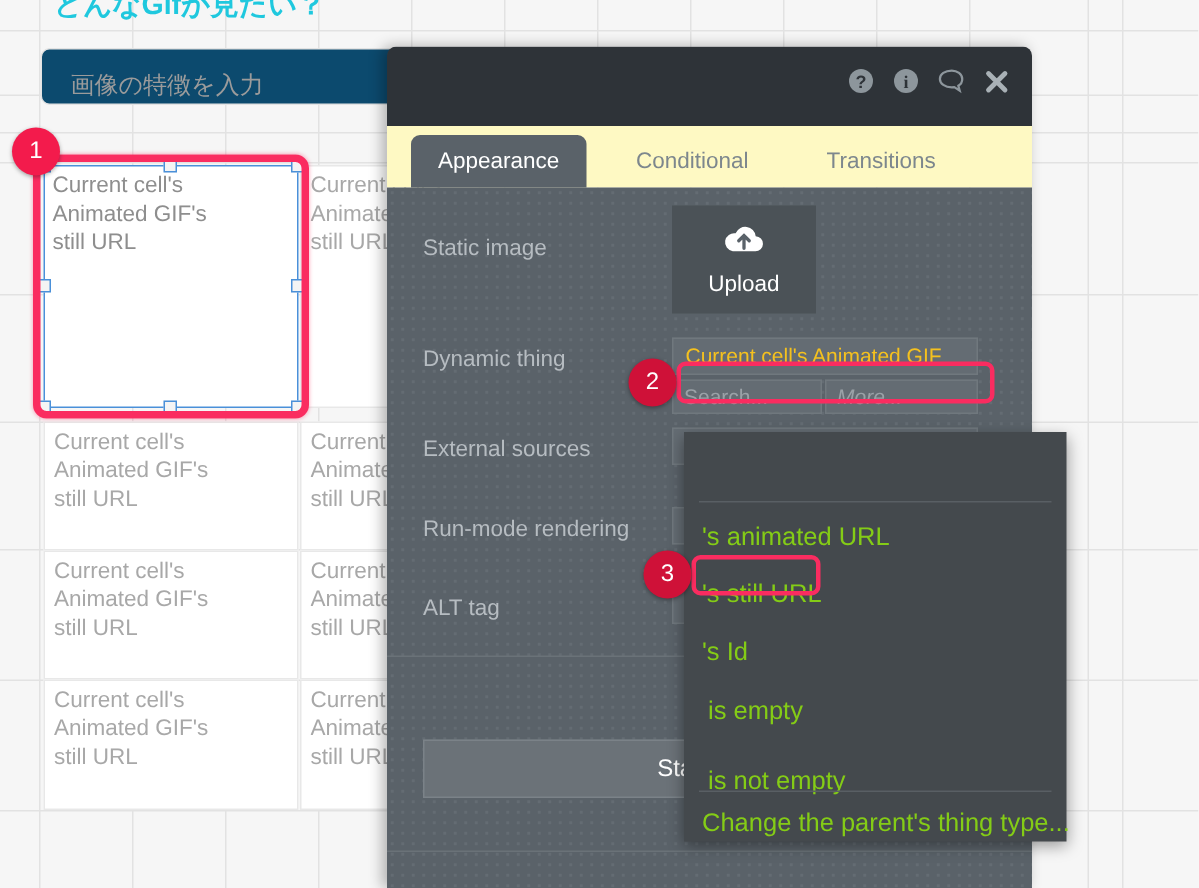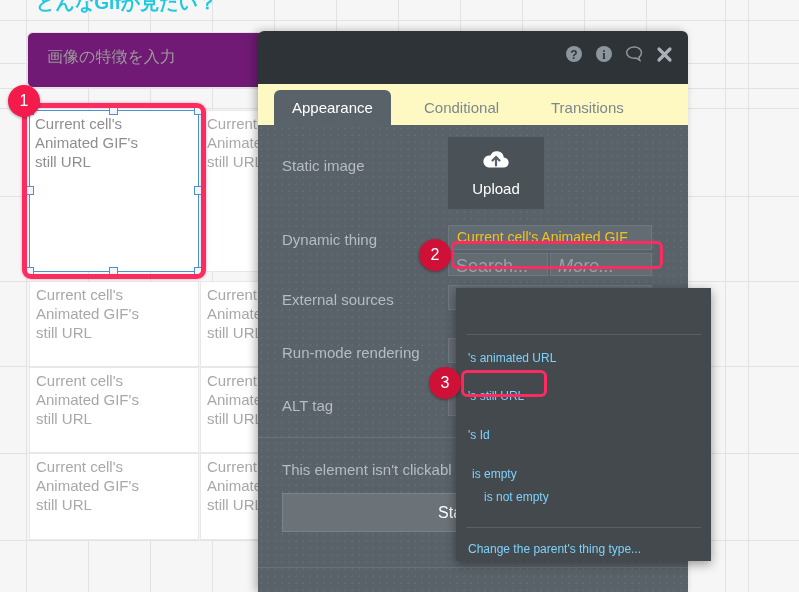--- a/index.html
+++ b/index.html
@@ -27,22 +27,22 @@
     left: 36px; top: -10px;
     font-size: 19px; font-weight: bold;
     color: #1fc8de;
     letter-spacing: 0px;
     white-space: nowrap;
   }
 
   .search-box {
     position: absolute;
     left: 27px; top: 32px;
-    width: 260px; height: 56px;
-    background: #701a75;
+    width: 260px; height: 38px;
+    background: #0c4a6e;
     border: 1px solid #e3e3e3;
     border-radius: 6px;
   }
   .search-box .ph {
     position: absolute;
     left: 19px; top: 14px;
     font-size: 16px; color: #9b9b9b;
     white-space: nowrap;
   }
 
@@ -195,21 +195,21 @@
     white-space: nowrap;
   }
   .subfield {
     position: absolute;
     top: 128px; height: 23px;
     background: #646c73;
     border: 1px solid #70787e;
   }
   .subfield .ph {
     position: absolute; left: 7px; top: 2px;
-    font-size: 18px; color: #9aa1a7; white-space: nowrap;
+    font-size: 14px; color: #9aa1a7; white-space: nowrap;
   }
   .sf-search { left: 190px; width: 100px; }
   .sf-more   { left: 292px; width: 102px; font-style: italic; }
 
   .ext-field  { left: 190px; top: 160px; width: 204px; height: 25px; }
   .run-field  { left: 190px; top: 213px; width: 204px; height: 25px; }
   .alt-field  { left: 190px; top: 266px; width: 204px; height: 25px; }
 
   .divider {
     position: absolute;
@@ -243,21 +243,21 @@
   }
   .dd-sep {
     position: absolute; left: 10px; right: 10px;
     height: 1px; background: #595f64;
   }
   .dd-item {
     position: absolute;
     left: 0; right: 0; height: 34px;
     display: flex; align-items: center;
     padding-left: 12px;
-    font-size: 12px; color: #7dd3fc;
+    font-size: 17px; color: #84cc16;
     white-space: nowrap;
   }
 
   
   .ring-dyn {
     position: absolute;
     left: 451px; top: 241px;
     width: 212px; height: 28px;
     border: 3px solid #fa2c60;
     border-radius: 6px;
@@ -440,36 +440,35 @@
       <div class="field ext-field"></div>
 
       <div class="row-label" style="top:219px">Run-mode rendering</div>
       <div class="field run-field"></div>
 
       <div class="row-label" style="top:272px">ALT tag</div>
       <div class="field alt-field"></div>
 
       <div class="divider" style="top:312px"></div>
 
-      <div class="notice">This element isn't clickabl</div>
 
       <div class="wide-btn">Start/Ed</div>
 
       <div class="divider" style="top:442px"></div>
 
     </div>
   </div>
 
   <div class="dropdown">
     <div class="dd-sep" style="top:46px"></div>
     <div class="dd-item" style="top:53px">'s animated URL</div>
     <div class="dd-item" style="top:91px">'s still URL</div>
     <div class="dd-item" style="top:130px">'s Id</div>
     <div class="dd-item" style="top:169px; padding-left:16px">is empty</div>
-    <div class="dd-item" style="top:192px; padding-left:28px">is not empty</div>
+    <div class="dd-item" style="top:216px; padding-left:16px">is not empty</div>
     <div class="dd-sep" style="top:239px"></div>
     <div class="dd-item" style="top:244px">Change the parent's thing type...</div>
   </div>
 
   <div class="ring-el"></div>
   <div class="ring-dyn"></div>
   <div class="ring-still"></div>
 
   <div class="badge badge-1">1</div>
   <div class="badge badge-2">2</div>

